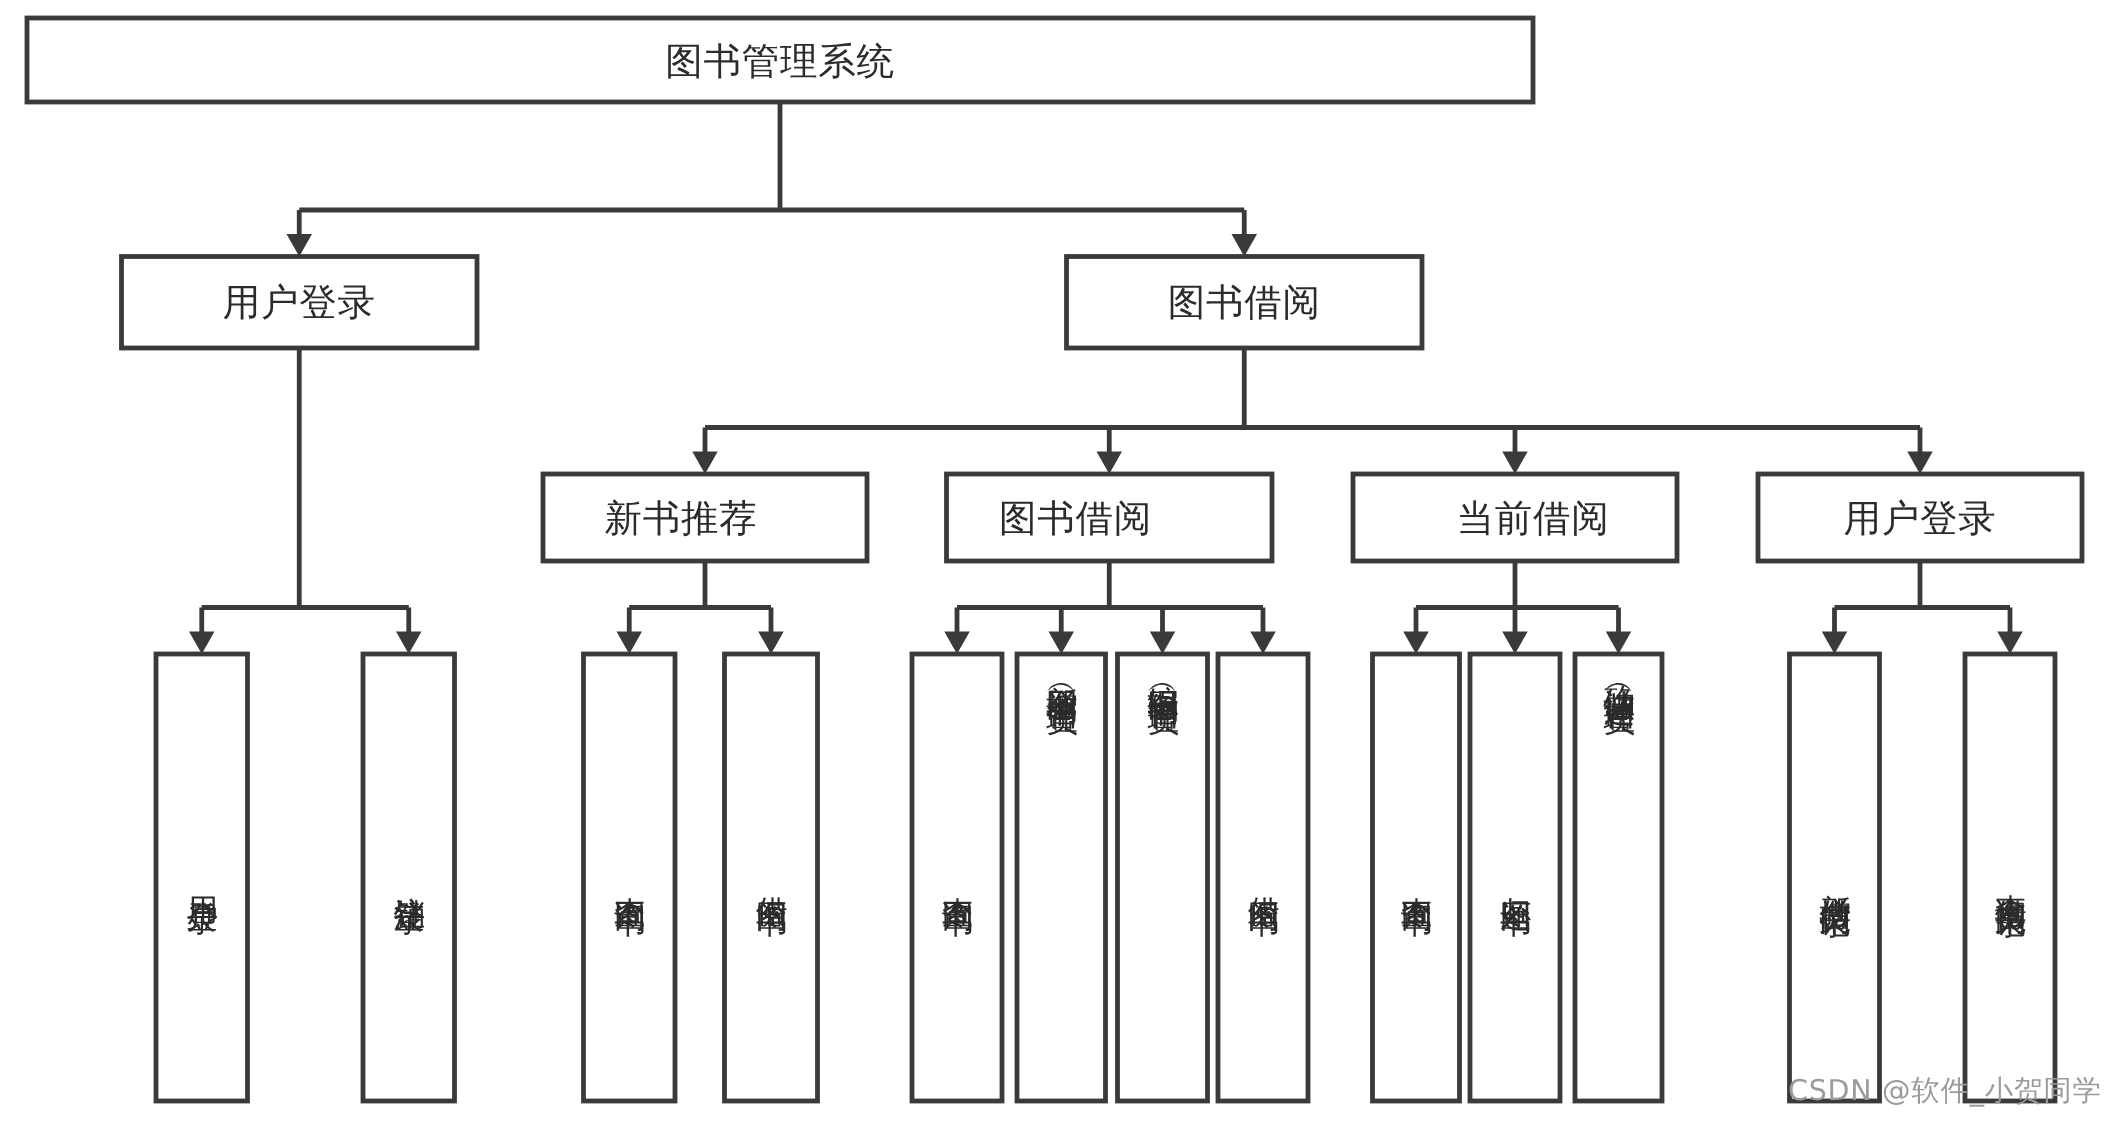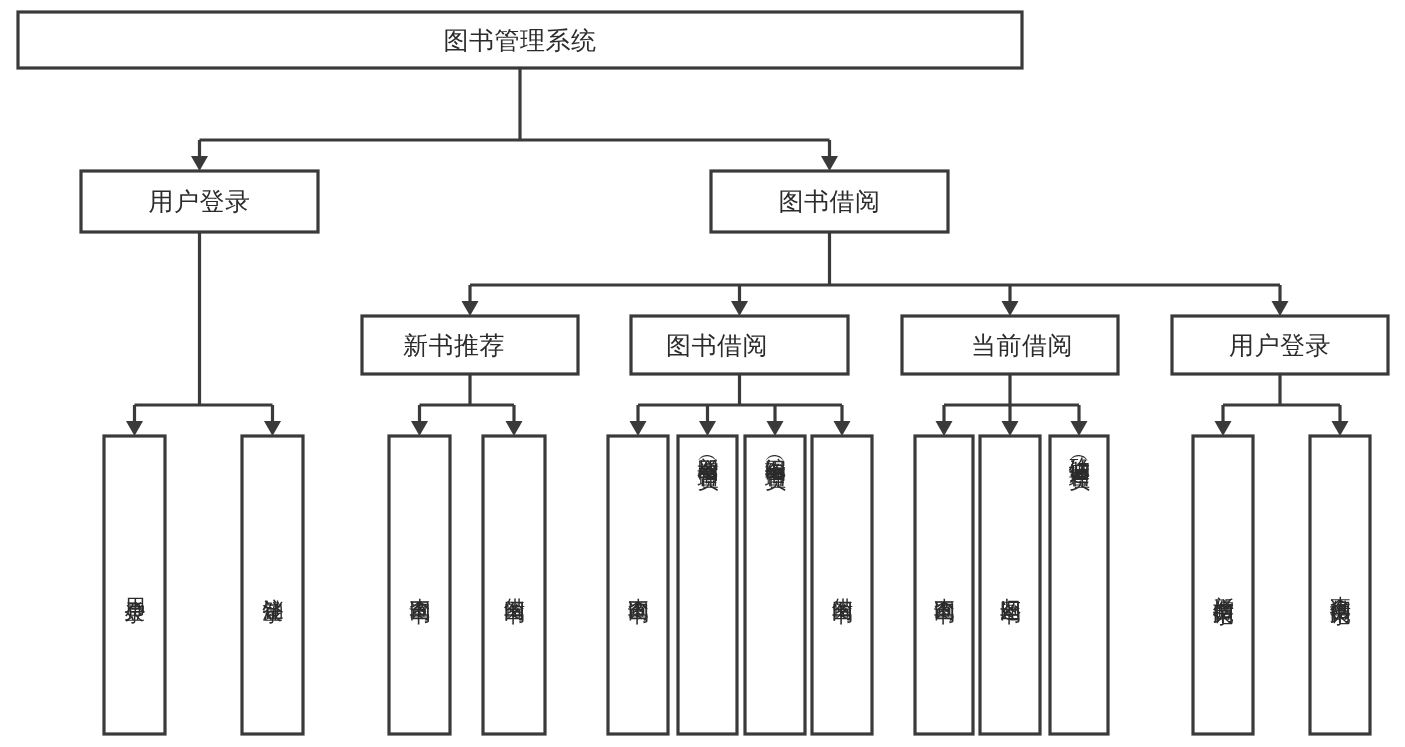--- a/index.html
+++ b/index.html
@@ -184,13 +184,14 @@
       <div class="node-label vertical" style="left: 678px; top: 436px; width: 59px; height: 298px;">新增图书（管理员）</div>
       <div class="node-label vertical" style="left: 745px; top: 436px; width: 60px; height: 298px;">编辑图书（管理员）</div>
       <div class="node-label vertical center" style="left: 812px; top: 436px; width: 60px; height: 298px;">借阅图书</div>
       <div class="node-label vertical center" style="left: 915px; top: 436px; width: 58px; height: 298px;">查询图书</div>
       <div class="node-label vertical center" style="left: 980px; top: 436px; width: 60px; height: 298px;">归还图书</div>
       <div class="node-label vertical" style="left: 1050px; top: 436px; width: 58px; height: 298px;">确认归还（管理员）</div>
       <div class="node-label vertical center" style="left: 1193px; top: 436px; width: 60px; height: 298px;">新增借阅记录</div>
       <div class="node-label vertical center" style="left: 1310px; top: 436px; width: 60px; height: 298px;">查询借阅记录</div>
     </div>
 
+  <div class="watermark" style="left: 1192px; top: 714px; color: rgb(155, 155, 155);">CSDN @软件_小贺同学</div>
 </div>
 
 </body></html>

